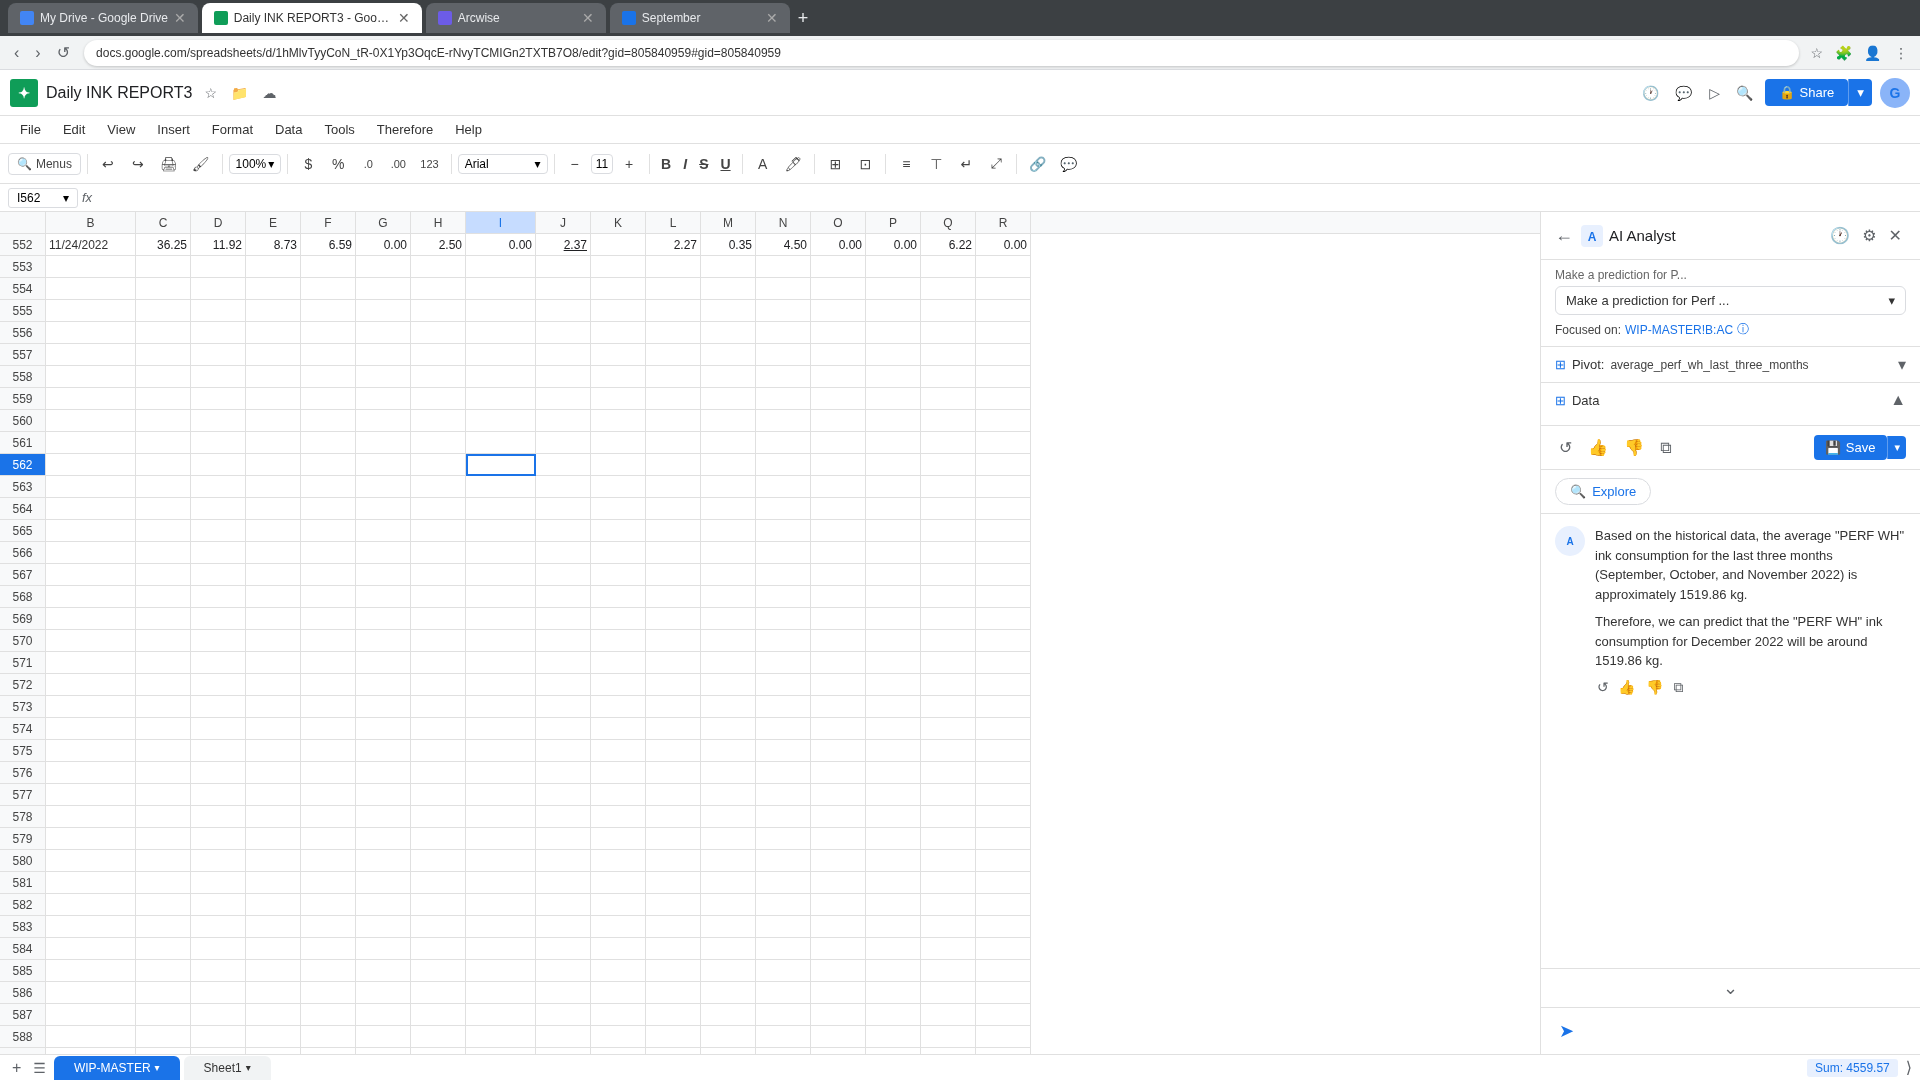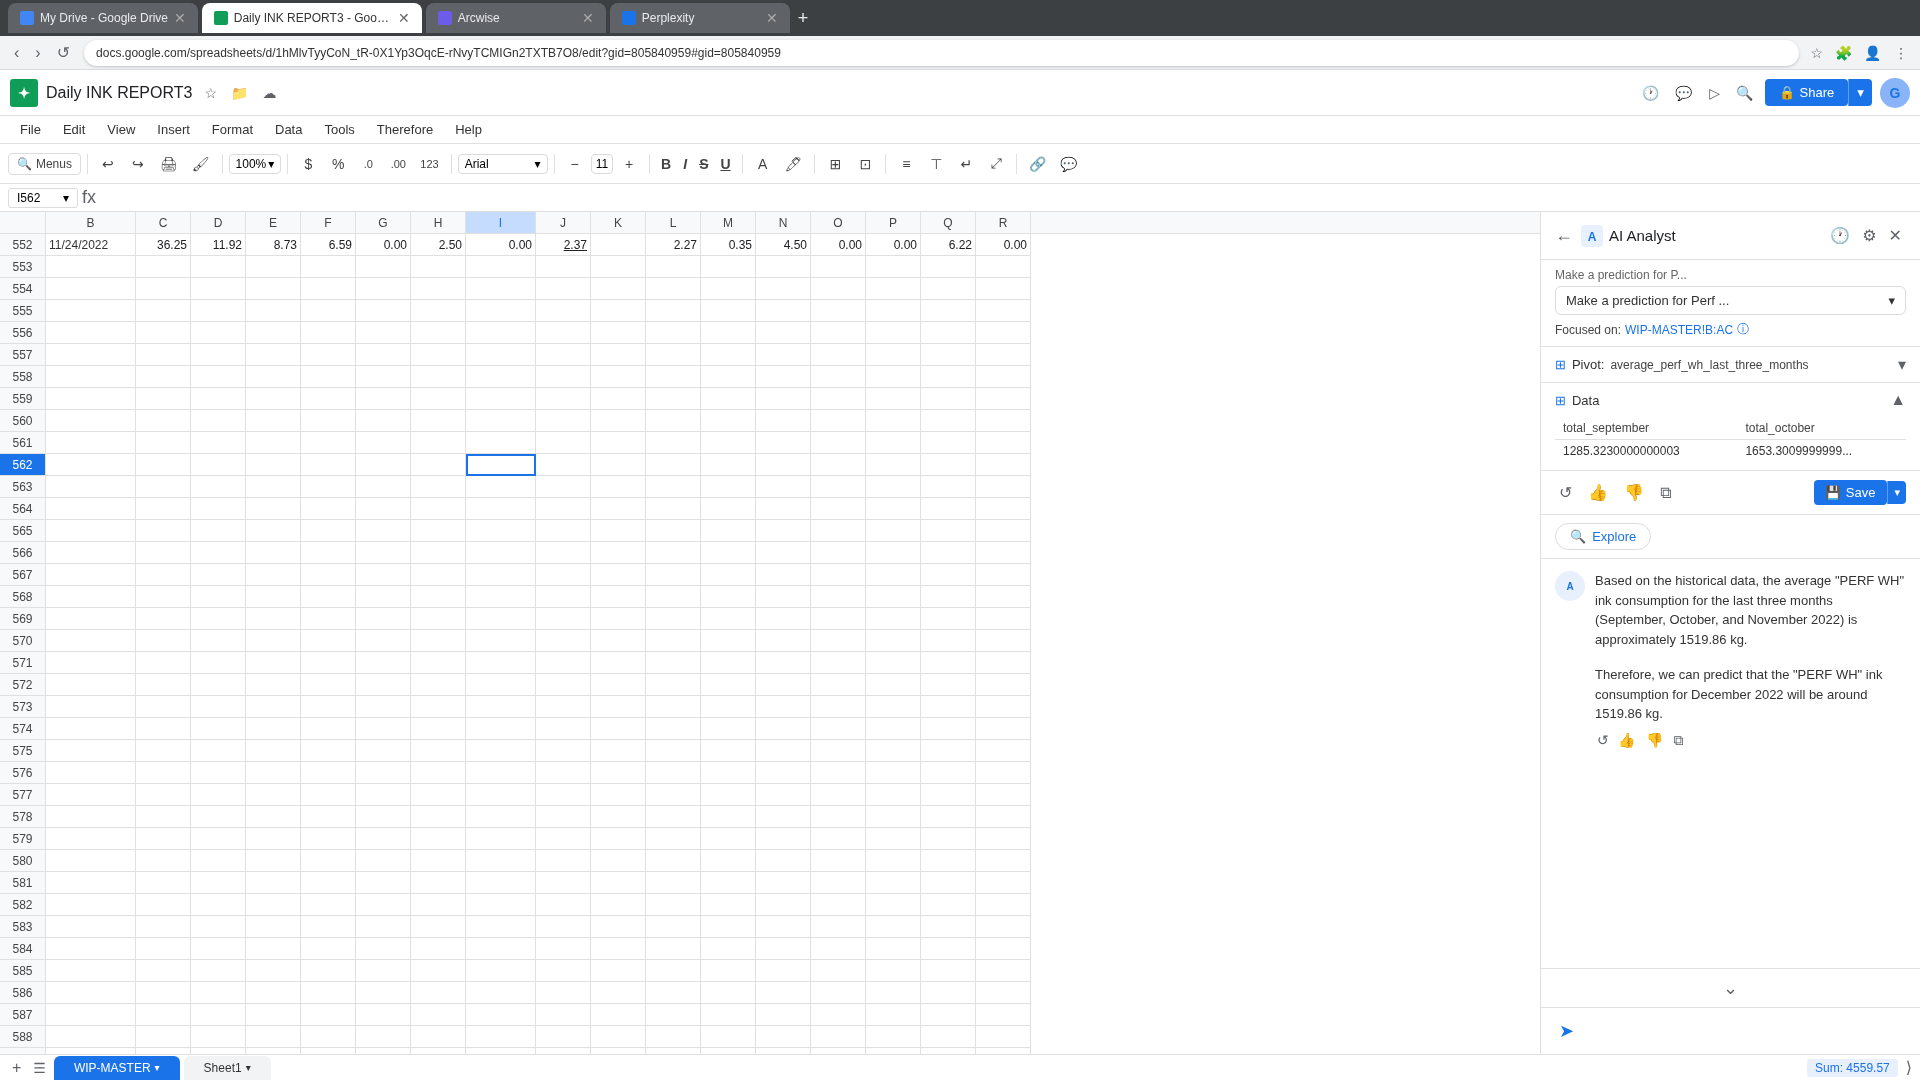--- a/index.html
+++ b/index.html
@@ -167,21 +167,21 @@
     <span class="tab-title">Daily INK REPORT3 - Google...</span>
     <span class="tab-close">✕</span>
   </div>
   <div class="tab inactive">
     <div class="tab-favicon" style="background:#6c5ce7;"></div>
     <span class="tab-title">Arcwise</span>
     <span class="tab-close">✕</span>
   </div>
   <div class="tab inactive">
     <div class="tab-favicon" style="background:#1a73e8;"></div>
-    <span class="tab-title">Perplexity</span>
+    <span class="tab-title">September</span>
     <span class="tab-close">✕</span>
   </div>
   <button class="tab-add">+</button>
 </div>
 
 <div class="address-bar">
   <div class="nav-btns">
     <button class="nav-btn">‹</button>
     <button class="nav-btn">›</button>
     <button class="nav-btn">↺</button>
@@ -285,21 +285,21 @@
   <div class="toolbar-divider"></div>
   <button class="toolbar-btn">🔗</button>
   <button class="toolbar-btn">💬</button>
 </div>
 
 <div class="formula-bar">
   <div class="cell-ref">
     <span>I562</span>
     <span>▾</span>
   </div>
-  <span style="color:#5f6368;font-size:18px;">fx</span>
+  <span style="color:#5f6368;font-size:13px;font-style:italic;">fx</span>
   <input class="formula-input" value="" style="">
 </div>
 
 <div class="main-content">
 
   <div class="spreadsheet-area">
 
     <div class="column-headers">
       <div class="row-num-header col-A"></div>
       <div class="col-header col-B">B</div>
@@ -1133,34 +1133,20 @@
     </div>
 
     <div class="data-section">
       <div class="data-header">
         <div class="data-title">
           <span class="data-icon">⊞</span>
           <span>Data</span>
         </div>
         <span class="data-collapse">▲</span>
       </div>
-      <table class="data-table">
-        <thead>
-          <tr>
-            <th>total_september</th>
-            <th>total_october</th>
-          </tr>
-        </thead>
-        <tbody>
-          <tr>
-            <td>1285.3230000000003</td>
-            <td>1653.3009999999...</td>
-          </tr>
-        </tbody>
-      </table>
     </div>
 
     <div class="action-bar">
       <button class="action-icon-btn">↺</button>
       <button class="action-icon-btn">👍</button>
       <button class="action-icon-btn">👎</button>
       <button class="action-icon-btn">⧉</button>
       <div style="margin-left:auto; display:flex; align-items:center;">
         <button class="save-btn">
           <span>💾</span>
@@ -1180,21 +1166,21 @@
     <div class="ai-message-area">
       <div class="ai-response">
         <div class="ai-avatar">
           <svg width="20" height="20" viewBox="0 0 20 20">
             <rect width="20" height="20" rx="3" fill="#e8f0fe"></rect>
             <text x="10" y="14" text-anchor="middle" font-size="10" fill="#1a73e8" font-weight="bold">A</text>
           </svg>
         </div>
         <div style="flex:1;">
           <p class="ai-message-content">Based on the historical data, the average "PERF WH" ink consumption for the last three months (September, October, and November 2022) is approximately 1519.86 kg.</p>
-          <p class="ai-message-content" style="margin-top:16px;">Therefore, we can predict that the "PERF WH" ink consumption for December 2022 will be around 1519.86 kg.</p>
+          <p class="ai-message-content" style="margin-top:8px;">Therefore, we can predict that the "PERF WH" ink consumption for December 2022 will be around 1519.86 kg.</p>
           <div class="ai-message-actions">
             <button class="ai-msg-icon-btn">↺</button>
             <button class="ai-msg-icon-btn">👍</button>
             <button class="ai-msg-icon-btn">👎</button>
             <button class="ai-msg-icon-btn">⧉</button>
           </div>
         </div>
       </div>
     </div>
 

